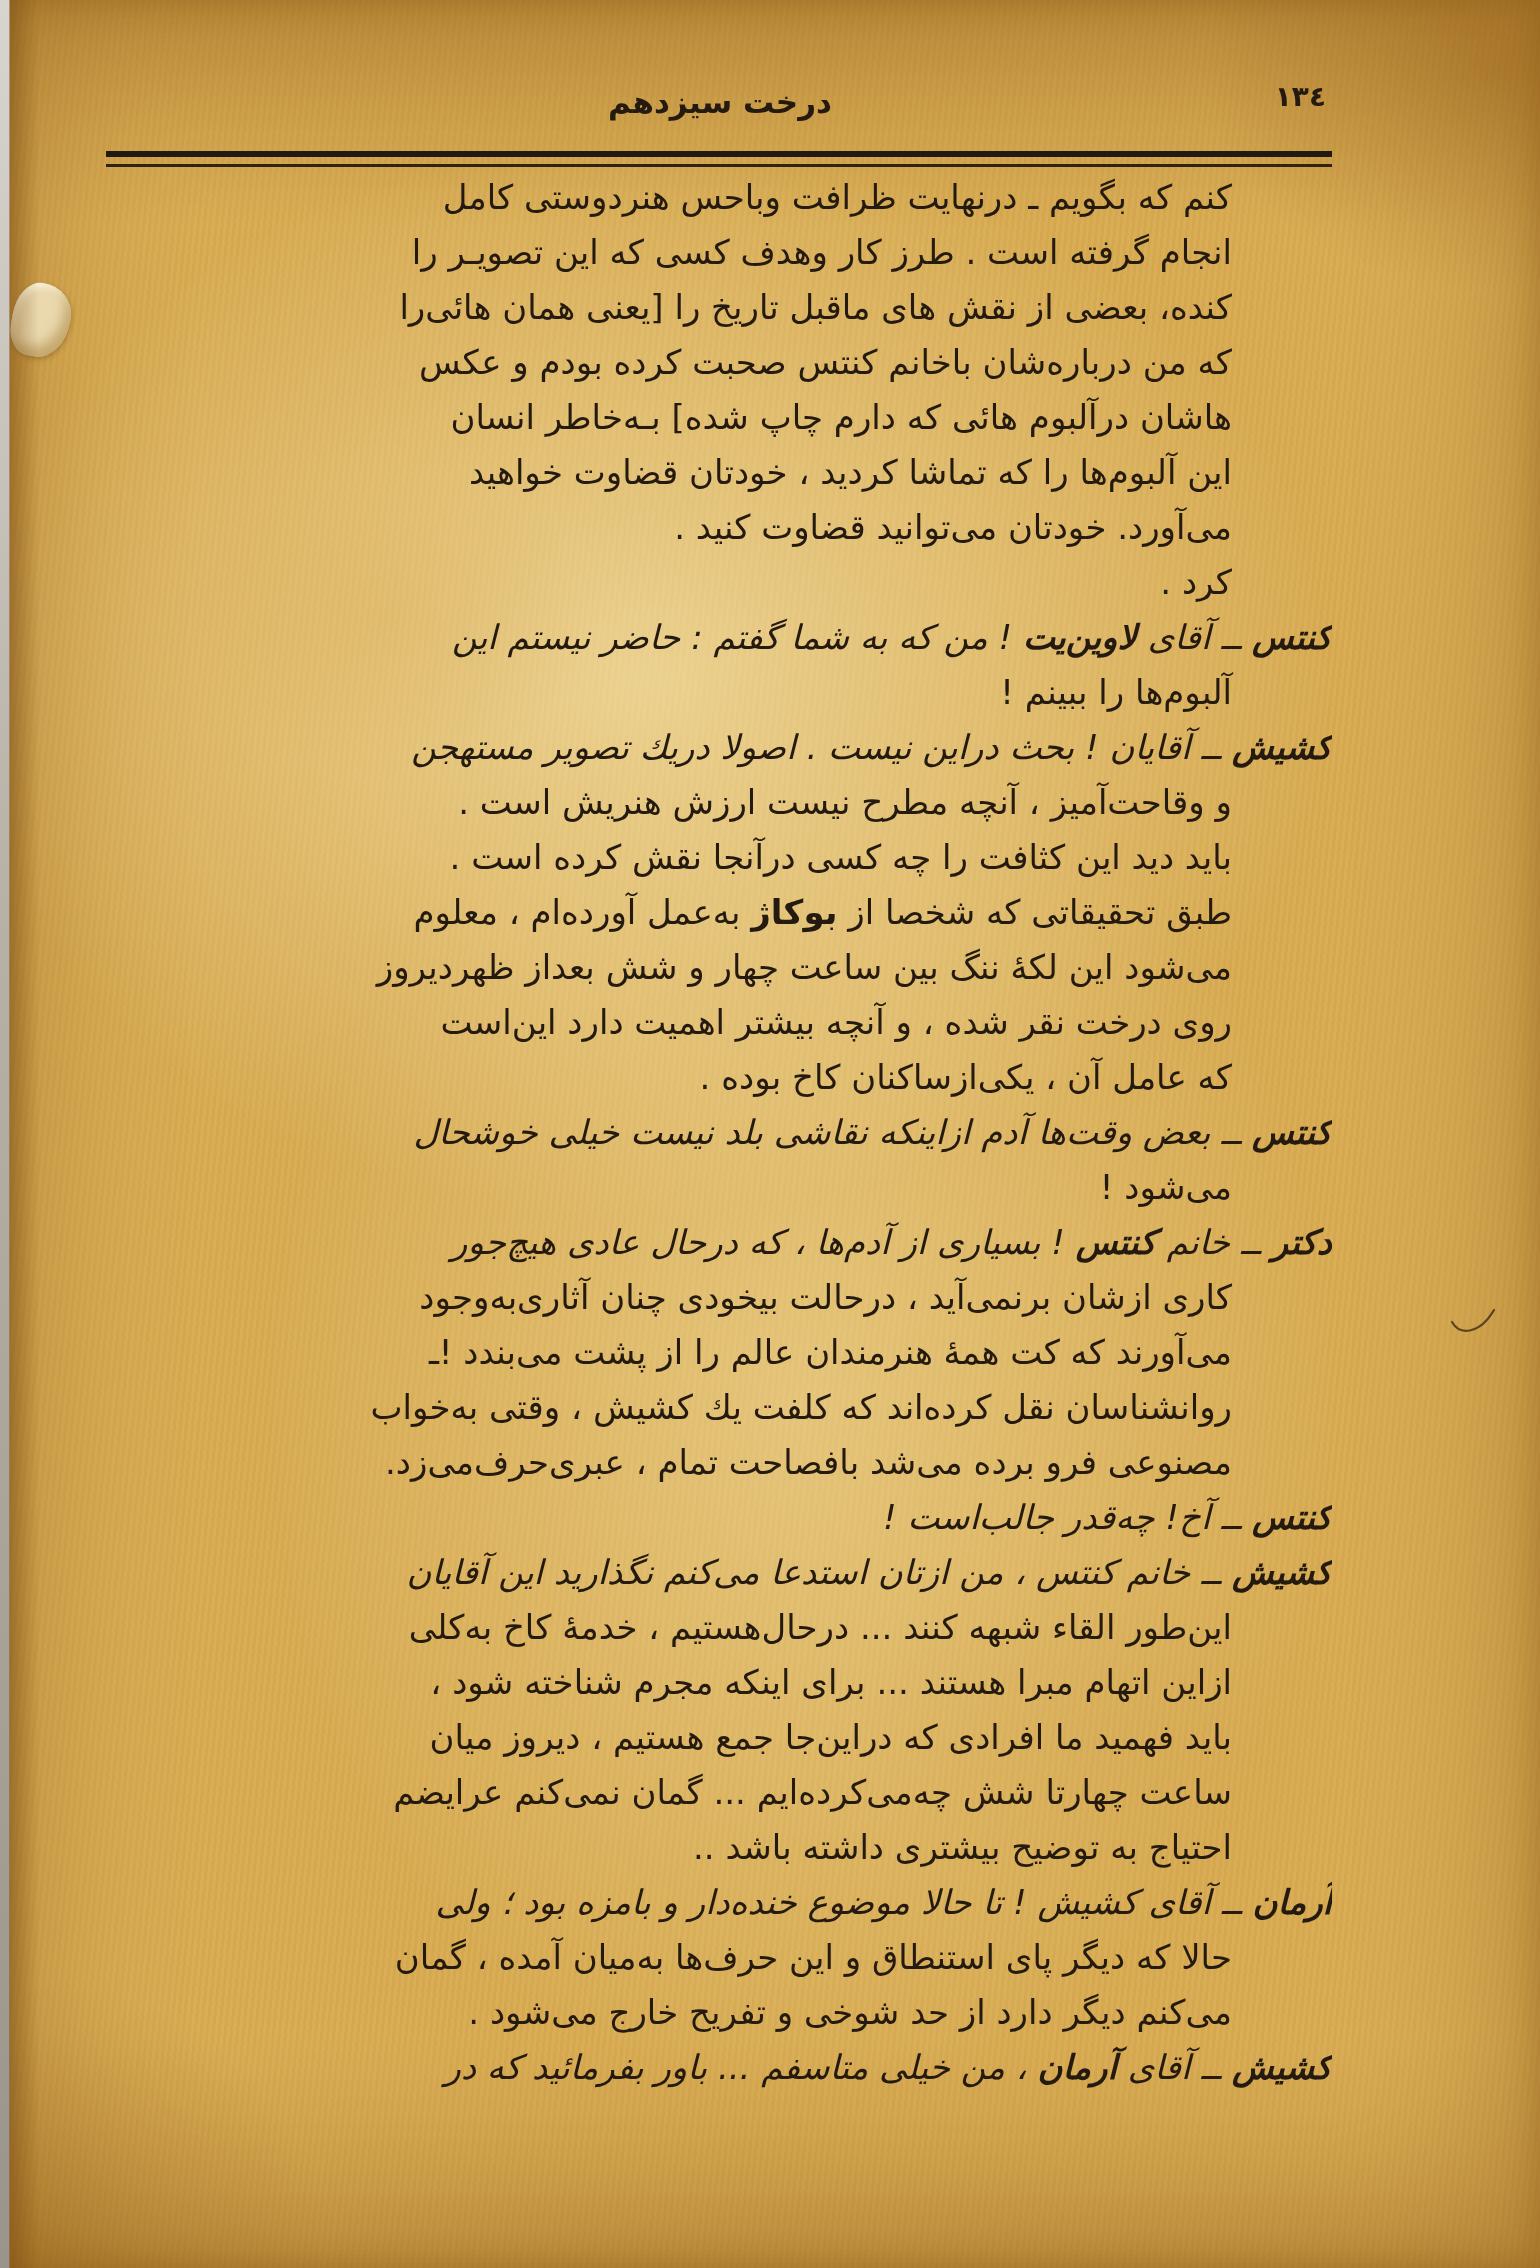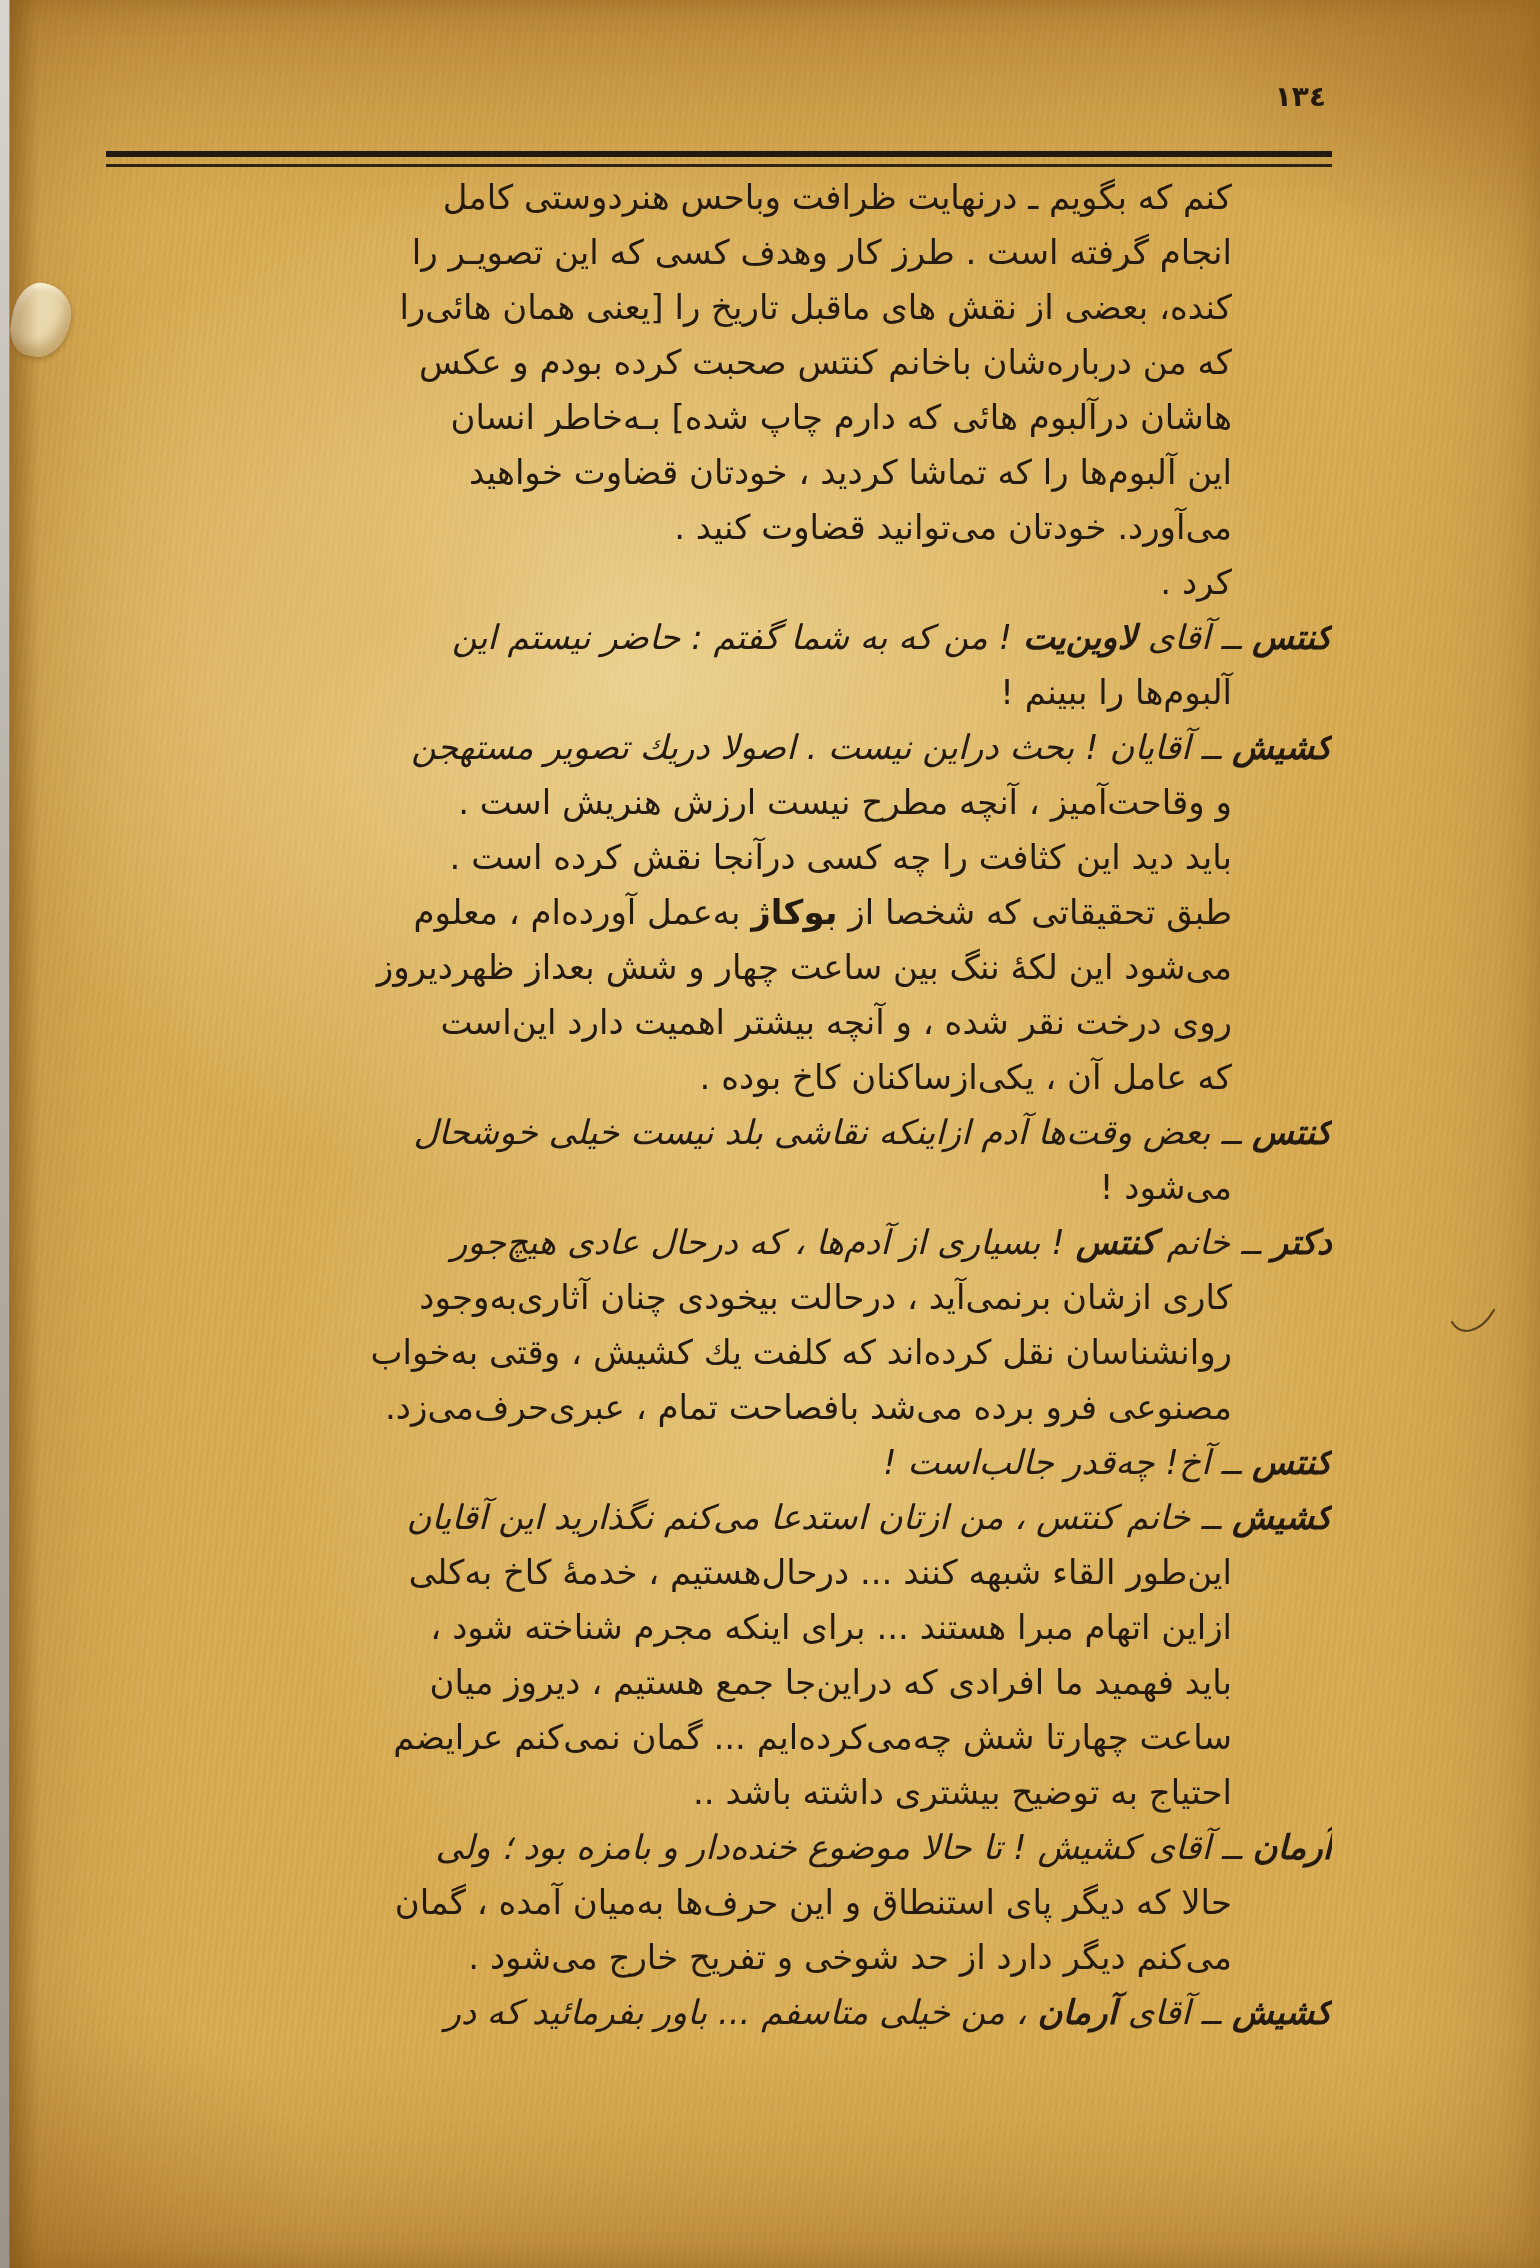--- a/index.html
+++ b/index.html
@@ -62,20 +62,21 @@
   .line.hang{margin-right:0;font-style:italic;}
   .b{font-weight:bold;}
 </style>
 </head>
 <body>
 
 <div class="page">
   <div class="stain-a"></div>
   <div class="stain-b"></div>
 
+  <div class="header-title">درخت سیزدهم</div>
   <div class="page-number">١٣٤</div>
   <div class="rule"></div>
 
   <div class="page-body">
       <div class="para">
         <div class="line"><span>کنم که بگویم ـ درنهایت ظرافت وباحس هنردوستی کامل</span></div>
         <div class="line"><span>انجام گرفته است . طرز کار وهدف کسی که این تصویـر را</span></div>
         <div class="line"><span>کنده، بعضی از نقش های ماقبل تاریخ را [یعنی همان هائی‌را</span></div>
         <div class="line"><span>که من درباره‌شان باخانم کنتس صحبت کرده بودم و عکس</span></div>
         <div class="line"><span>هاشان درآلبوم هائی که دارم چاپ شده] بـه‌خاطر انسان</span></div>
@@ -96,20 +97,21 @@
         <div class="line"><span>روی درخت نقر شده ، و آنچه بیشتر اهمیت دارد این‌است</span></div>
         <div class="line"><span>که عامل آن ، یکی‌ازساکنان کاخ بوده .</span></div>
       </div>
       <div class="para dialogue">
         <div class="line hang"><span class="b">کنتس</span><span> ــ بعض وقت‌ها آدم ازاینکه نقاشی بلد نیست خیلی خوشحال</span></div>
         <div class="line"><span>می‌شود !</span></div>
       </div>
       <div class="para dialogue">
         <div class="line hang"><span class="b">دکتر</span><span> ــ خانم </span><span class="b">کنتس</span><span> ! بسیاری از آدم‌ها ، که درحال عادی هیچ‌جور</span></div>
         <div class="line"><span>کاری ازشان برنمی‌آید ، درحالت بیخودی چنان آثاری‌به‌وجود</span></div>
+        <div class="line"><span>می‌آورند که کت همهٔ هنرمندان عالم را از پشت می‌بندد !ـ</span></div>
         <div class="line"><span>روانشناسان نقل کرده‌اند که کلفت یك کشیش ، وقتی به‌خواب</span></div>
         <div class="line"><span>مصنوعی فرو برده می‌شد بافصاحت تمام ، عبری‌حرف‌می‌زد.</span></div>
       </div>
       <div class="para dialogue">
         <div class="line hang"><span class="b">کنتس</span><span> ــ آخ! چه‌قدر جالب‌است !</span></div>
       </div>
       <div class="para dialogue">
         <div class="line hang"><span class="b">کشیش</span><span> ــ خانم کنتس ، من ازتان استدعا می‌کنم نگذارید این آقایان</span></div>
         <div class="line"><span>این‌طور القاء شبهه کنند ... درحال‌هستیم ، خدمهٔ کاخ به‌کلی</span></div>
         <div class="line"><span>ازاین اتهام مبرا هستند ... برای اینکه مجرم شناخته شود ،</span></div>

